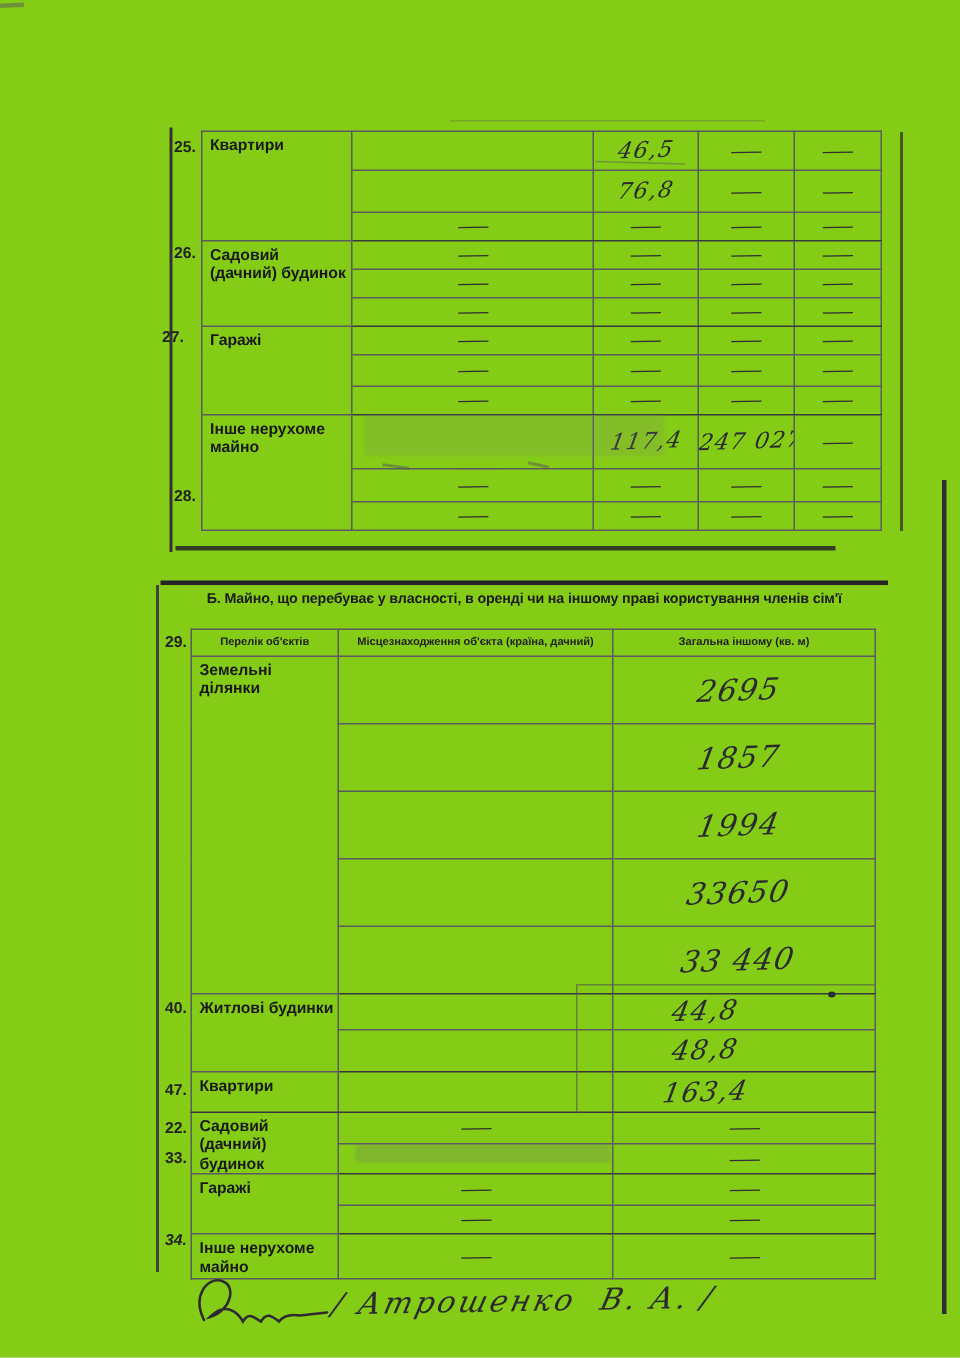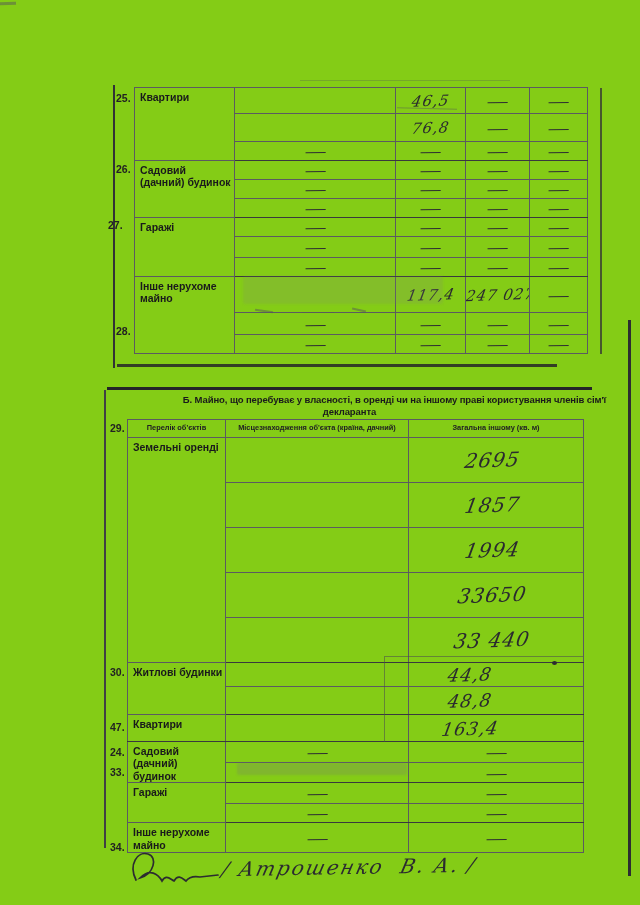--- a/index.html
+++ b/index.html
@@ -146,45 +146,44 @@
       </tr>
     </tbody>
   </table>
 
   <div class="smudge" style="left:243px;top:276px;width:200px;height:28px;"></div>
   <div class="mark" style="left:255px;top:310px;width:18px;height:2px;opacity:.5;transform:rotate(8deg);"></div>
   <div class="mark" style="left:302px;top:312px;width:32px;height:1px;opacity:.35;"></div>
   <div class="mark" style="left:352px;top:309px;width:14px;height:2px;opacity:.5;transform:rotate(12deg);"></div>
   <div class="mark" style="left:397px;top:108px;width:60px;height:1px;opacity:.45;transform:rotate(1.5deg);"></div>
 
-  <div class="abs title" style="left:107px;top:394px;width:485px;padding-left:45px;">Б. Майно, що перебуває у власності, в оренді чи на іншому праві користування членів сім'ї</div>
-  <div class="abs title" style="left:107px;top:406px;width:485px;">декларанта</div>
+  <div class="abs title" style="left:107px;top:394px;width:485px;">Б. Майно, що перебуває у власності, в оренді чи на іншому праві користування членів сім'ї</div>
 
   <div class="abs num" style="left:110px;top:422px;">29.</div>
-  <div class="abs num" style="left:110px;top:666px;">30.</div>
+  <div class="abs num" style="left:110px;top:666px;">40.</div>
   <div class="abs num" style="left:110px;top:721px;">47.</div>
-  <div class="abs num" style="left:110px;top:746px;">24.</div>
+  <div class="abs num" style="left:110px;top:746px;">22.</div>
   <div class="abs num" style="left:110px;top:766px;">33.</div>
-  <div class="abs num" style="left:110px;top:841px;">34.</div>
+  <div class="abs num" style="left:110px;top:821px;font-style:italic;">34.</div>
 
   <table class="scan abs" style="left:127px;top:419px;width:456px;">
     <colgroup>
         <col style="width:98px">
         <col style="width:183px">
         <col style="width:175px">
       </colgroup>
     <tbody>
       <tr style="height:18px" class="ge">
         <th>Перелік об'єктів</th>
         <th>Місцезнаходження об'єкта (країна, дачний)</th>
         <th>Загальна іншому (кв. м)</th>
       </tr>
 
       <tr style="height:45px">
-        <td class="name-cell" rowspan="5">Земельні оренді</td>
+        <td class="name-cell" rowspan="5">Земельні ділянки</td>
         <td></td>
         <td><span class="hw hw-lg shift-s">2695</span></td>
       </tr>
       <tr style="height:45px">
         <td></td>
         <td><span class="hw hw-lg shift-s">1857</span></td>
       </tr>
       <tr style="height:45px">
         <td></td>
         <td><span class="hw hw-lg shift-s">1994</span></td>

